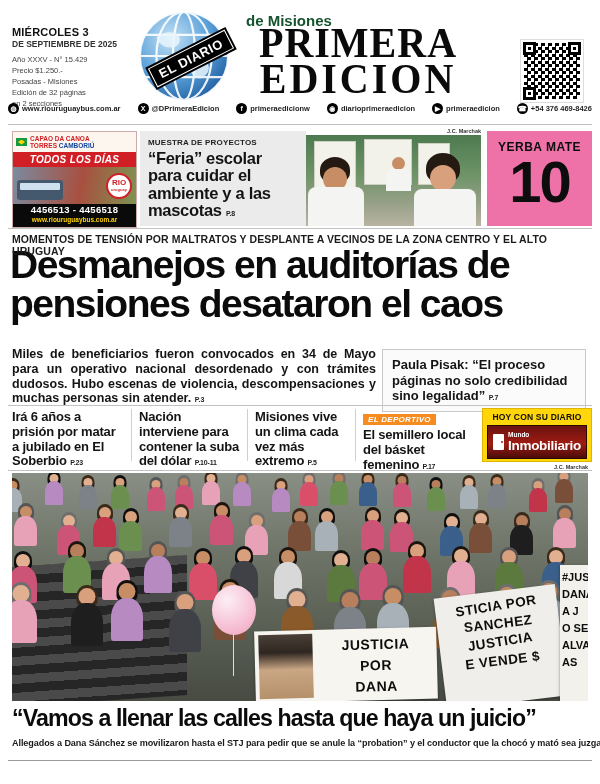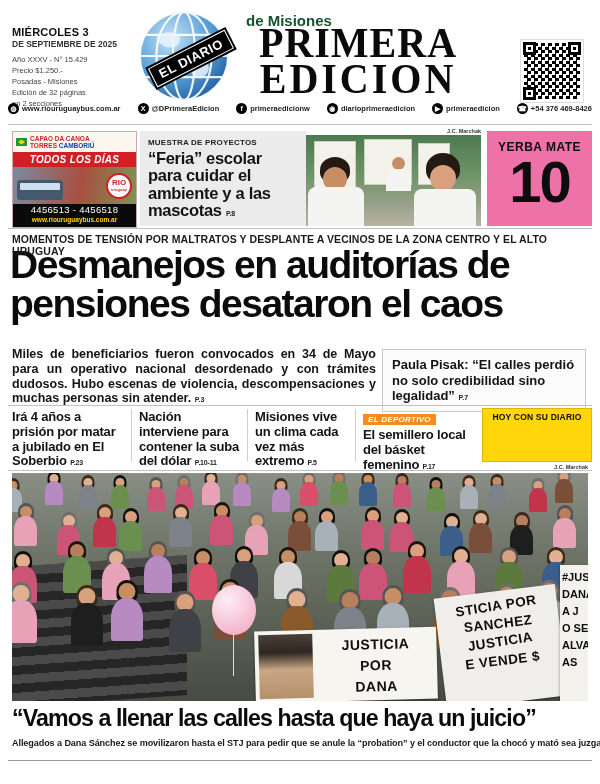--- a/index.html
+++ b/index.html
@@ -45,21 +45,21 @@
   .bus-band{height:15px;background:#d11f26;color:#fff;font-weight:900;font-style:italic;
             font-size:10px;text-align:center;line-height:15px;letter-spacing:.3px;}
   .bus-mid{height:37px;background:linear-gradient(100deg,#7a8ba0 0%,#a85040 55%,#7d9452 100%);position:relative;}
   .bus-shape{position:absolute;left:4px;bottom:4px;width:46px;height:20px;background:#45596e;border-radius:3px;}
   .bus-shape::after{content:"";position:absolute;left:3px;top:3px;right:3px;height:7px;background:#cfe0ee;border-radius:1px;}
   .riologo{position:absolute;right:4px;bottom:5px;width:26px;height:26px;border-radius:50%;background:#fff;
       border:2px solid #d11f26;box-sizing:border-box;text-align:center;}
   .riologo .r1{font-size:8px;font-weight:900;color:#d11f26;line-height:1.3;margin-top:3px;}
   .riologo .r2{font-size:4px;font-weight:700;color:#d11f26;line-height:1;}
   .bus-bot{height:23px;background:#0a0a0a;text-align:center;color:#fff;}
-  .bus-ph{font-size:9.5px;font-weight:400;letter-spacing:.3px;line-height:12px;}
+  .bus-ph{font-size:9.5px;font-weight:700;letter-spacing:.3px;line-height:12px;}
   .bus-web{font-size:6.5px;font-weight:700;color:#ffd400;line-height:8px;}
 
   .feature{left:140px;top:131px;width:166px;height:95px;background:#ebebeb;padding:7px 8px;box-sizing:border-box;}
   .feat-kicker{font-size:8px;font-weight:800;color:#222;letter-spacing:.2px;}
   .feat-head{font-size:16.5px;font-weight:800;color:#141414;line-height:1.06;letter-spacing:-.3px;margin-top:3px;}
   .pg{font-size:7px;font-weight:900;color:#222;}
   .feat-photo{left:306px;top:135px;width:175px;height:91px;overflow:hidden;
       background:linear-gradient(180deg,#4d7a50 0%,#6f9468 45%,#97a088 75%,#b8b4a2 100%);}
   .poster{position:absolute;background:#f2f2ea;border:1px solid #cfcfc2;}
   .coat{position:absolute;border-radius:8px 8px 0 0;background:#f4f4f2;}
@@ -258,27 +258,27 @@
   </div>
   <div class="hr" style="top:228px"></div>
 
   <div class="abs headline">Desmanejos en auditorías de pensiones desataron el caos</div>
   <div class="abs kicker">MOMENTOS DE TENSIÓN POR MALTRATOS Y DESPLANTE A VECINOS DE LA ZONA CENTRO Y EL ALTO URUGUAY</div>
   <div class="abs deck">
     <span>Miles de beneficiarios fueron convocados en 34 de Mayo para un operativo nacional desordenado y con trámites dudosos. Hubo escenas de violencia, descompensaciones y muchas personas sin atender.</span>
     <span class="pg">P.3</span>
   </div>
   <div class="abs quote">
-    <span>Paula Pisak: “El calles perdió no solo credibilidad sino legalidad”</span>
+    <span>Paula Pisak: “El proceso páginas no solo credibilidad sino legalidad”</span>
     <span class="pg">P.7</span>
   </div>
 
   <div class="hr" style="top:405px"></div>
   <div class="abs sec" style="left:12px;top:410px;width:112px;">
-    <span>Irá 4 años a prisión por matar a jubilado en El Soberbio</span>
+    <span>Irá 6 años a prisión por matar a jubilado en El Soberbio</span>
     <span class="pg">P.23</span>
   </div>
   <div class="vline" style="left:131px"></div>
   <div class="abs sec b" style="left:139px;top:410px;width:104px;">
     <span>Nación interviene para contener la suba del dólar</span>
     <span class="pg">P.10-11</span>
   </div>
   <div class="vline" style="left:247px"></div>
   <div class="abs sec" style="left:255px;top:410px;width:96px;">
     <span>Misiones vive un clima cada vez más extremo</span>
@@ -287,20 +287,27 @@
   <div class="vline" style="left:355px"></div>
   <div class="abs" style="left:363px;top:408px;width:112px;">
     <span class="badge">EL DEPORTIVO</span>
     <div class="sec" style="margin-top:2px;">
       <span>El semillero local del básket femenino</span>
       <span class="pg">P.17</span>
     </div>
   </div>
   <div class="abs promo">
     <div class="promo-h">HOY CON SU DIARIO</div>
+    <div class="promo-inner">
+      <span class="door"></span>
+      <span class="brand">
+        <div class="b1">Mundo</div>
+        <div class="b2">Inmobiliario</div>
+      </span>
+    </div>
   </div>
   <div class="hr" style="top:470px"></div>
 
   <div class="abs credit ph-credit">J.C. Marchak</div>
   <div class="abs photo">
     <div class="steps"></div>
     <div id="crowd">
         <div class="fig" style="left:-8px;top:7px;width:18px;height:33px;z-index:2">
           <div class="fhair" style="top:-2px;width:13px;height:14px;background:#3a2a1a"></div>
           <div class="fhead" style="top:1px;width:9px;height:9px;background:#c78e66"></div>

